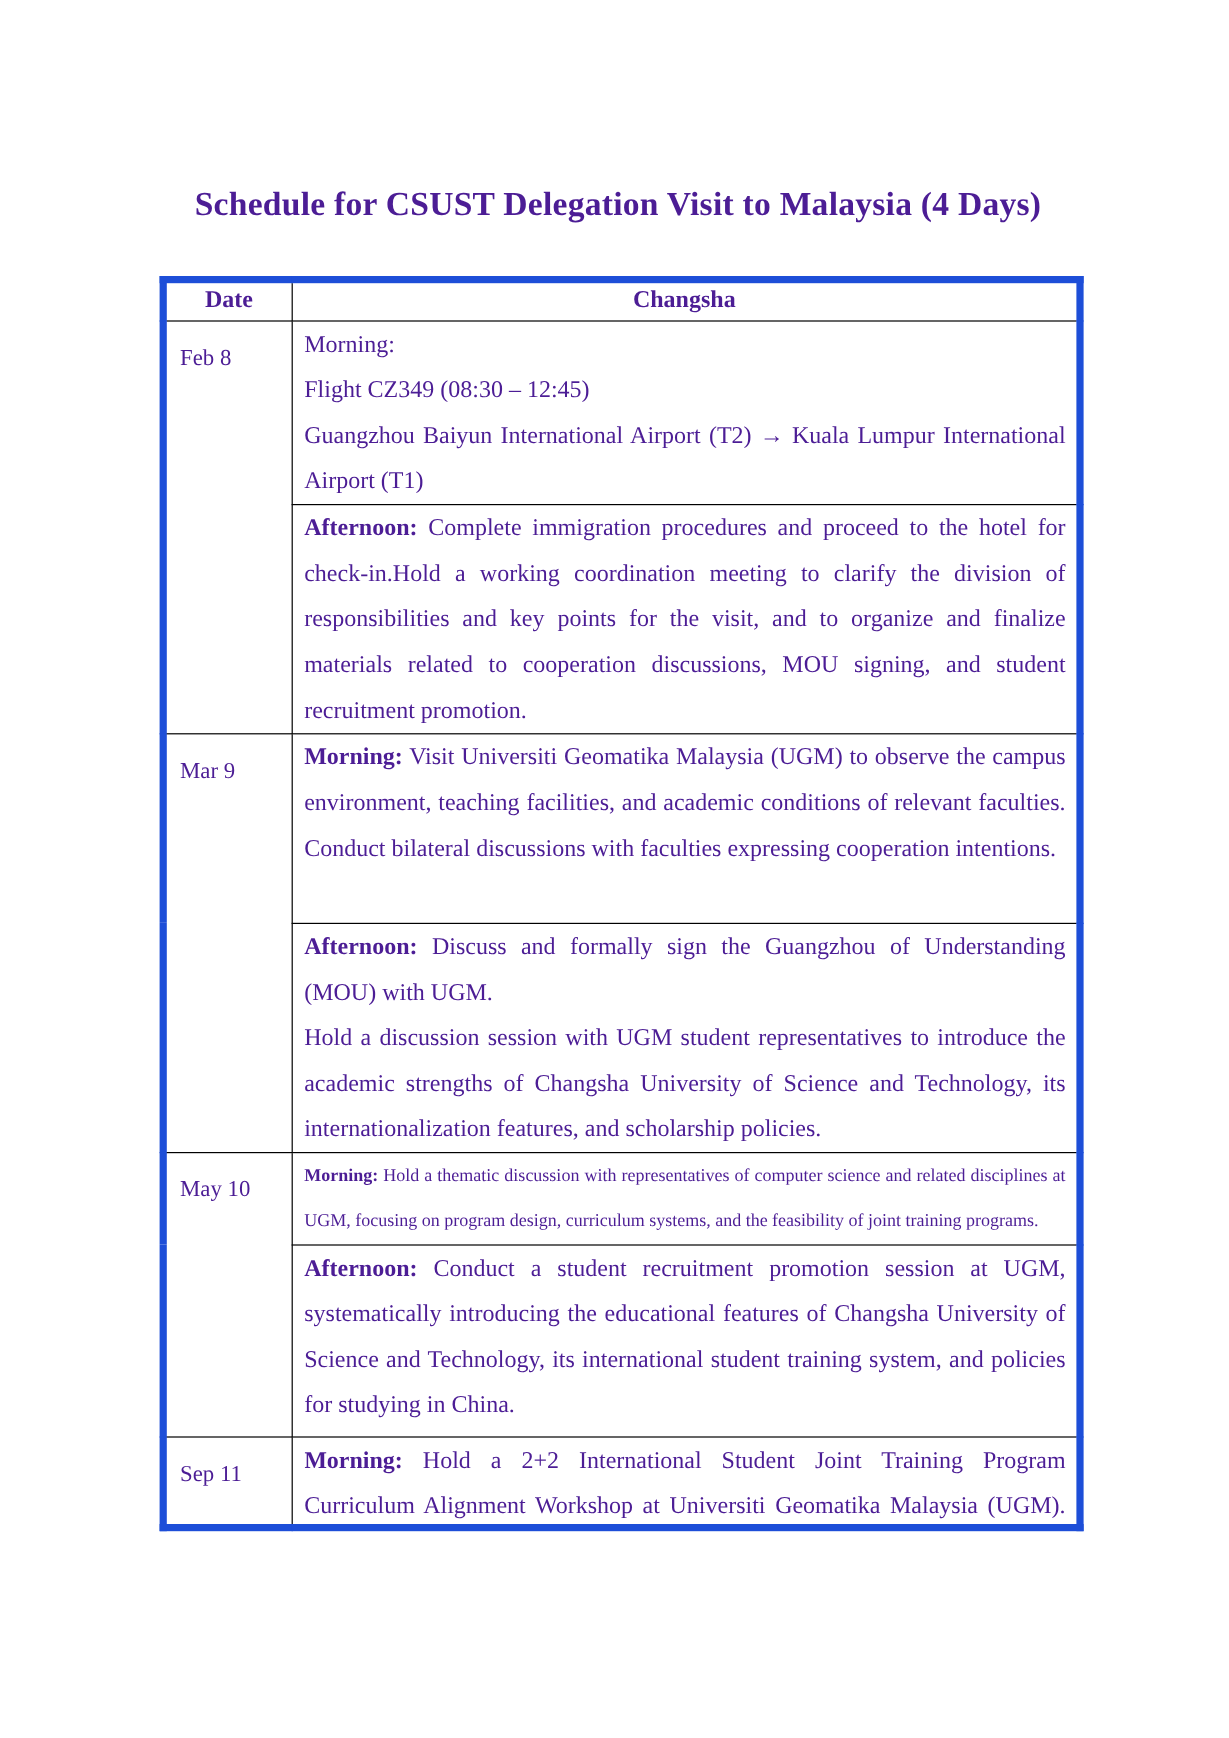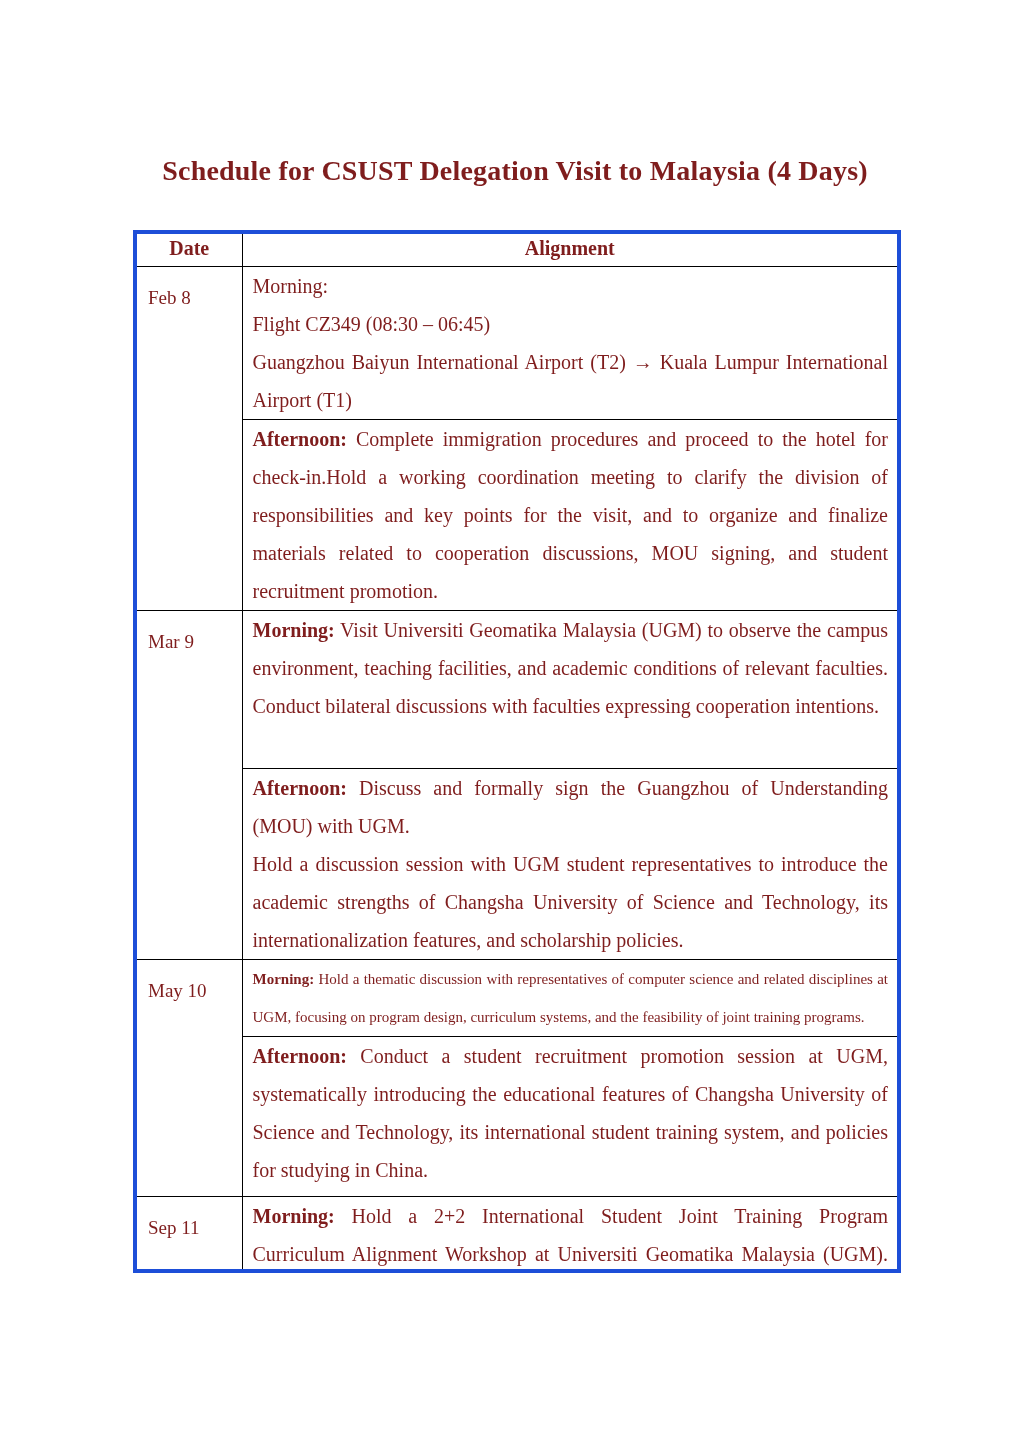--- a/index.html
+++ b/index.html
@@ -2,41 +2,41 @@
 <html><head>
 <meta charset="utf-8">
 <style>
   * { box-sizing: border-box; }
   html, body { margin: 0; padding: 0; background: #ffffff; }
   .page {
     position: relative;
     width: 1024px;
     height: 1448px;
     background: #ffffff;
-    color: #7f1d1d;
+    color: #4c1d95;
     font-family: "Liberation Serif", "DejaVu Serif", serif;
     overflow: hidden;
   }
   .doc-title {
     margin: 0;
     padding-top: 152px;
     width: 764px;
     margin-left: 133px;
     text-align: center;
     font-size: 28px;
     line-height: 38px;
     font-weight: 700;
     letter-spacing: 0.2px;
   }
   table.schedule {
     border-collapse: collapse;
     table-layout: fixed;
     margin: 40px 0 0 133px;
     width: 764px;
-    border: 4px solid #1d4ed8;
+    border: 6px solid #1d4ed8;
   }
   col.c-date { width: 107px; }
   col.c-sched { width: 657px; }
   th, td { border: 1.5px solid #000000; vertical-align: top; }
   th.hdr {
     height: 34px;
     font-size: 20px;
     font-weight: 700;
     text-align: center;
     vertical-align: middle;
@@ -70,30 +70,30 @@
   <h1 class="doc-title">Schedule for CSUST Delegation Visit to Malaysia (4 Days)</h1>
 
   <table class="schedule">
     <colgroup>
       <col class="c-date">
       <col class="c-sched">
     </colgroup>
     <thead>
       <tr>
         <th class="hdr">Date</th>
-        <th class="hdr">Alignment</th>
+        <th class="hdr">Changsha</th>
       </tr>
     </thead>
     <tbody>
 
       <tr>
         <td class="date-cell" rowspan="2">Feb 8</td>
         <td class="sched-cell">
           <p>Morning:</p>
-          <p>Flight CZ349 (08:30 – 06:45)</p>
+          <p>Flight CZ349 (08:30 – 12:45)</p>
           <p>Guangzhou Baiyun International Airport (T2) → Kuala Lumpur International Airport (T1)</p>
         </td>
       </tr>
       <tr>
         <td class="sched-cell">
           <p><span class="period-label">Afternoon:</span> <span>Complete immigration procedures and proceed to the hotel for check-in.Hold a working coordination meeting to clarify the division of responsibilities and key points for the visit, and to organize and finalize materials related to cooperation discussions, MOU signing, and student recruitment promotion.</span></p>
         </td>
       </tr>
 
       <tr>

